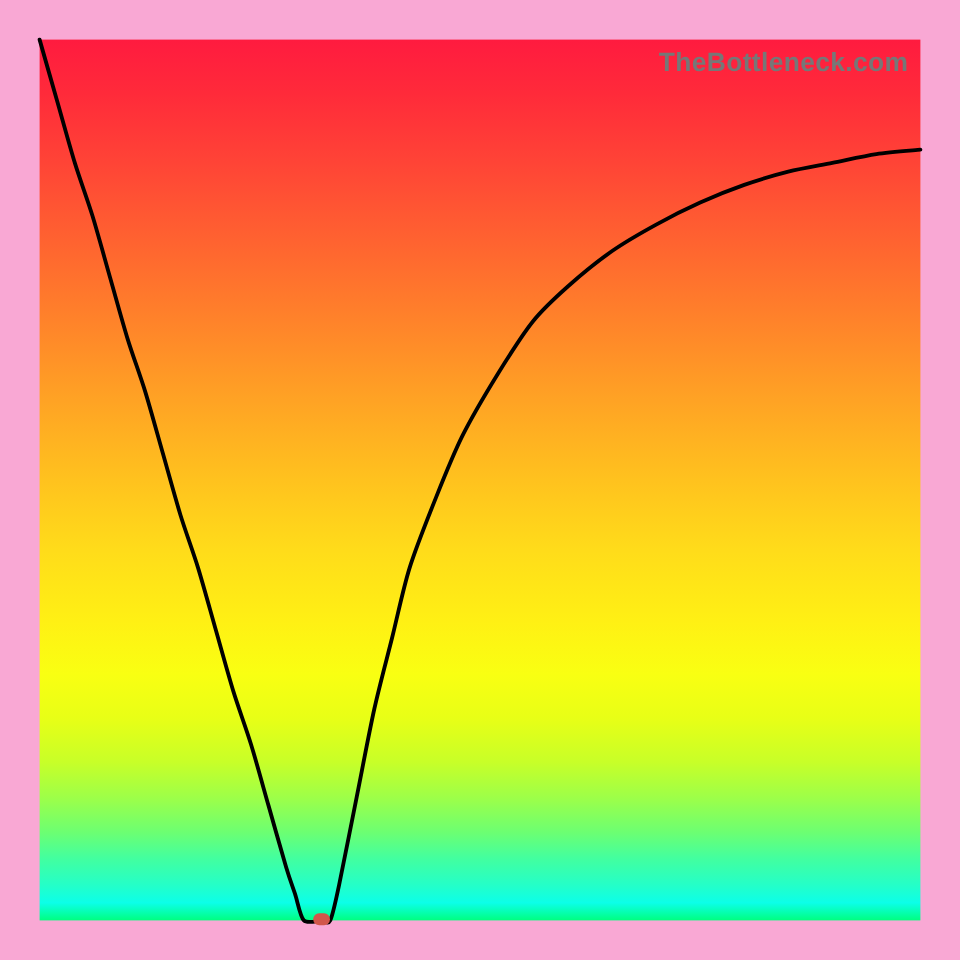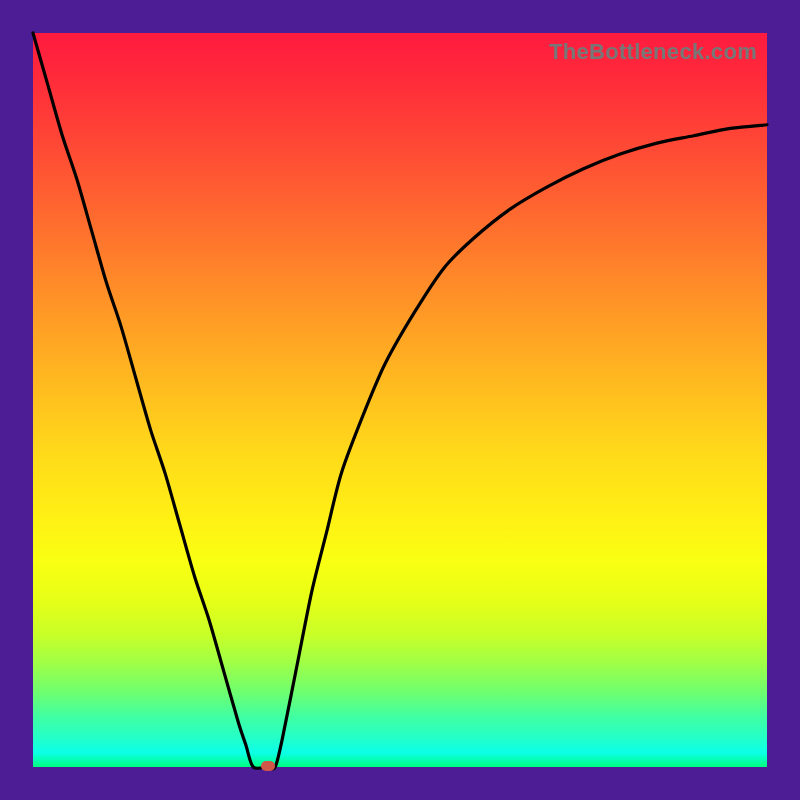--- a/index.html
+++ b/index.html
@@ -8,21 +8,21 @@
     width: 800px;
     height: 800px;
     overflow: hidden;
     background: #000;
     font-family: Arial, Helvetica, sans-serif;
   }
   .frame {
     position: relative;
     width: 800px;
     height: 800px;
-    background: #4c1d95;
+    background: #f9a8d4;
   }
   .plot-area {
     position: absolute;
     left: 33px;
     top: 33px;
     width: 734px;
     height: 734px;
     background: linear-gradient(to bottom,
       #ff1b3f 0%,
       #ff2a3a 6%,

